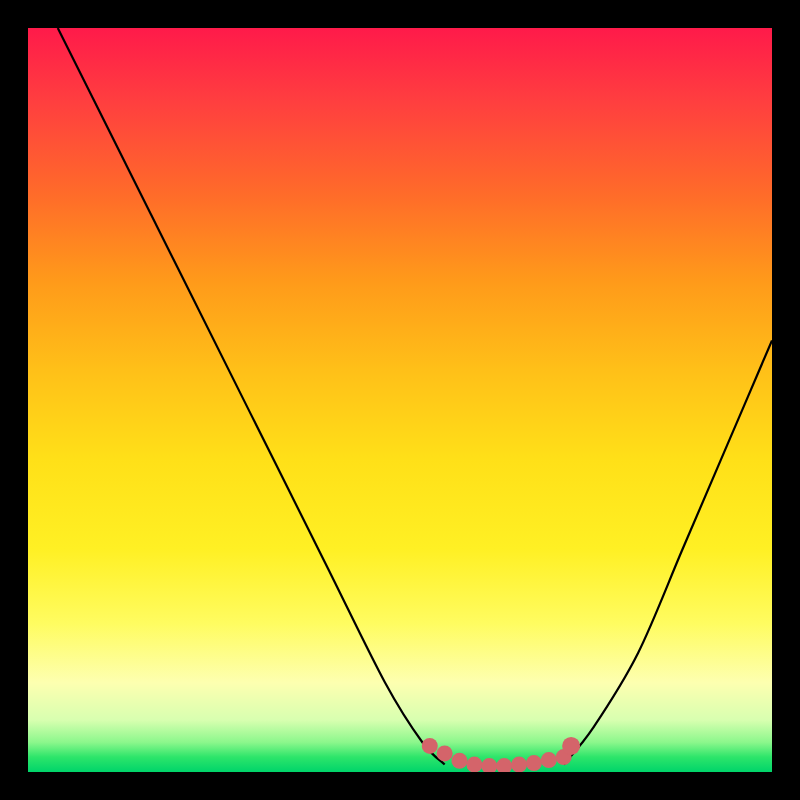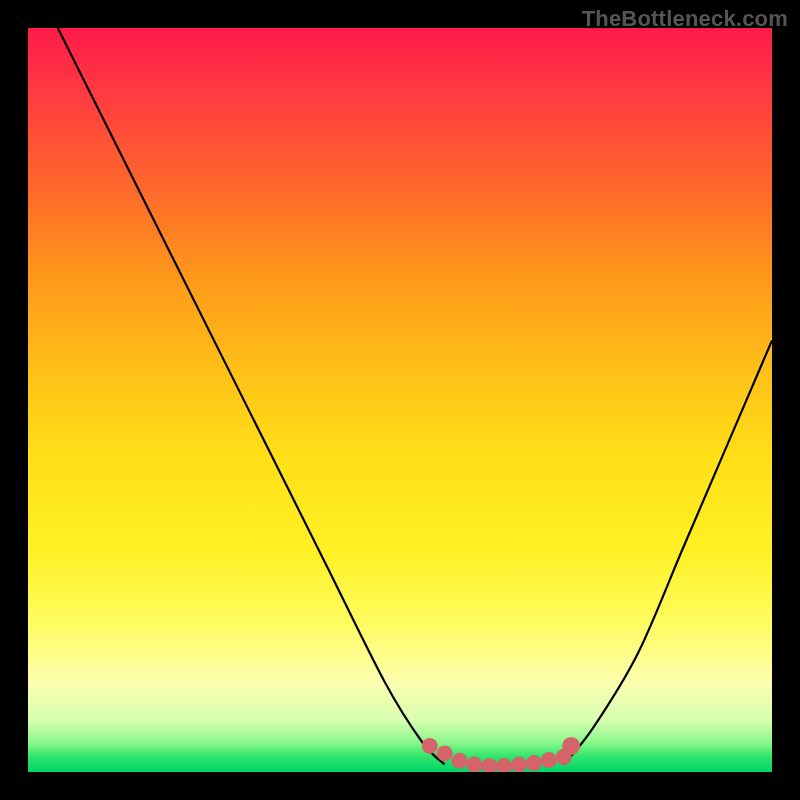--- a/index.html
+++ b/index.html
@@ -59,14 +59,13 @@
           <circle cx="461.28" cy="738.048" r="8" fill="#d4646a" stroke="#c85a60" stroke-width="0"></circle>
           <circle cx="476.16" cy="738.048" r="8" fill="#d4646a" stroke="#c85a60" stroke-width="0"></circle>
           <circle cx="491.04" cy="736.56" r="8" fill="#d4646a" stroke="#c85a60" stroke-width="0"></circle>
           <circle cx="505.92" cy="735.072" r="8" fill="#d4646a" stroke="#c85a60" stroke-width="0"></circle>
           <circle cx="520.8" cy="732.096" r="8" fill="#d4646a" stroke="#c85a60" stroke-width="0"></circle>
           <circle cx="535.68" cy="729.12" r="8" fill="#d4646a" stroke="#c85a60" stroke-width="0"></circle>
           <circle cx="543.12" cy="717.96" r="9" fill="#d4646a" stroke="#c85a60" stroke-width="0"></circle>
         </g>
     </svg>
   </div>
-  <div class="watermark">TheBottleneck.com</div>
 </div>
 
 </body></html>

